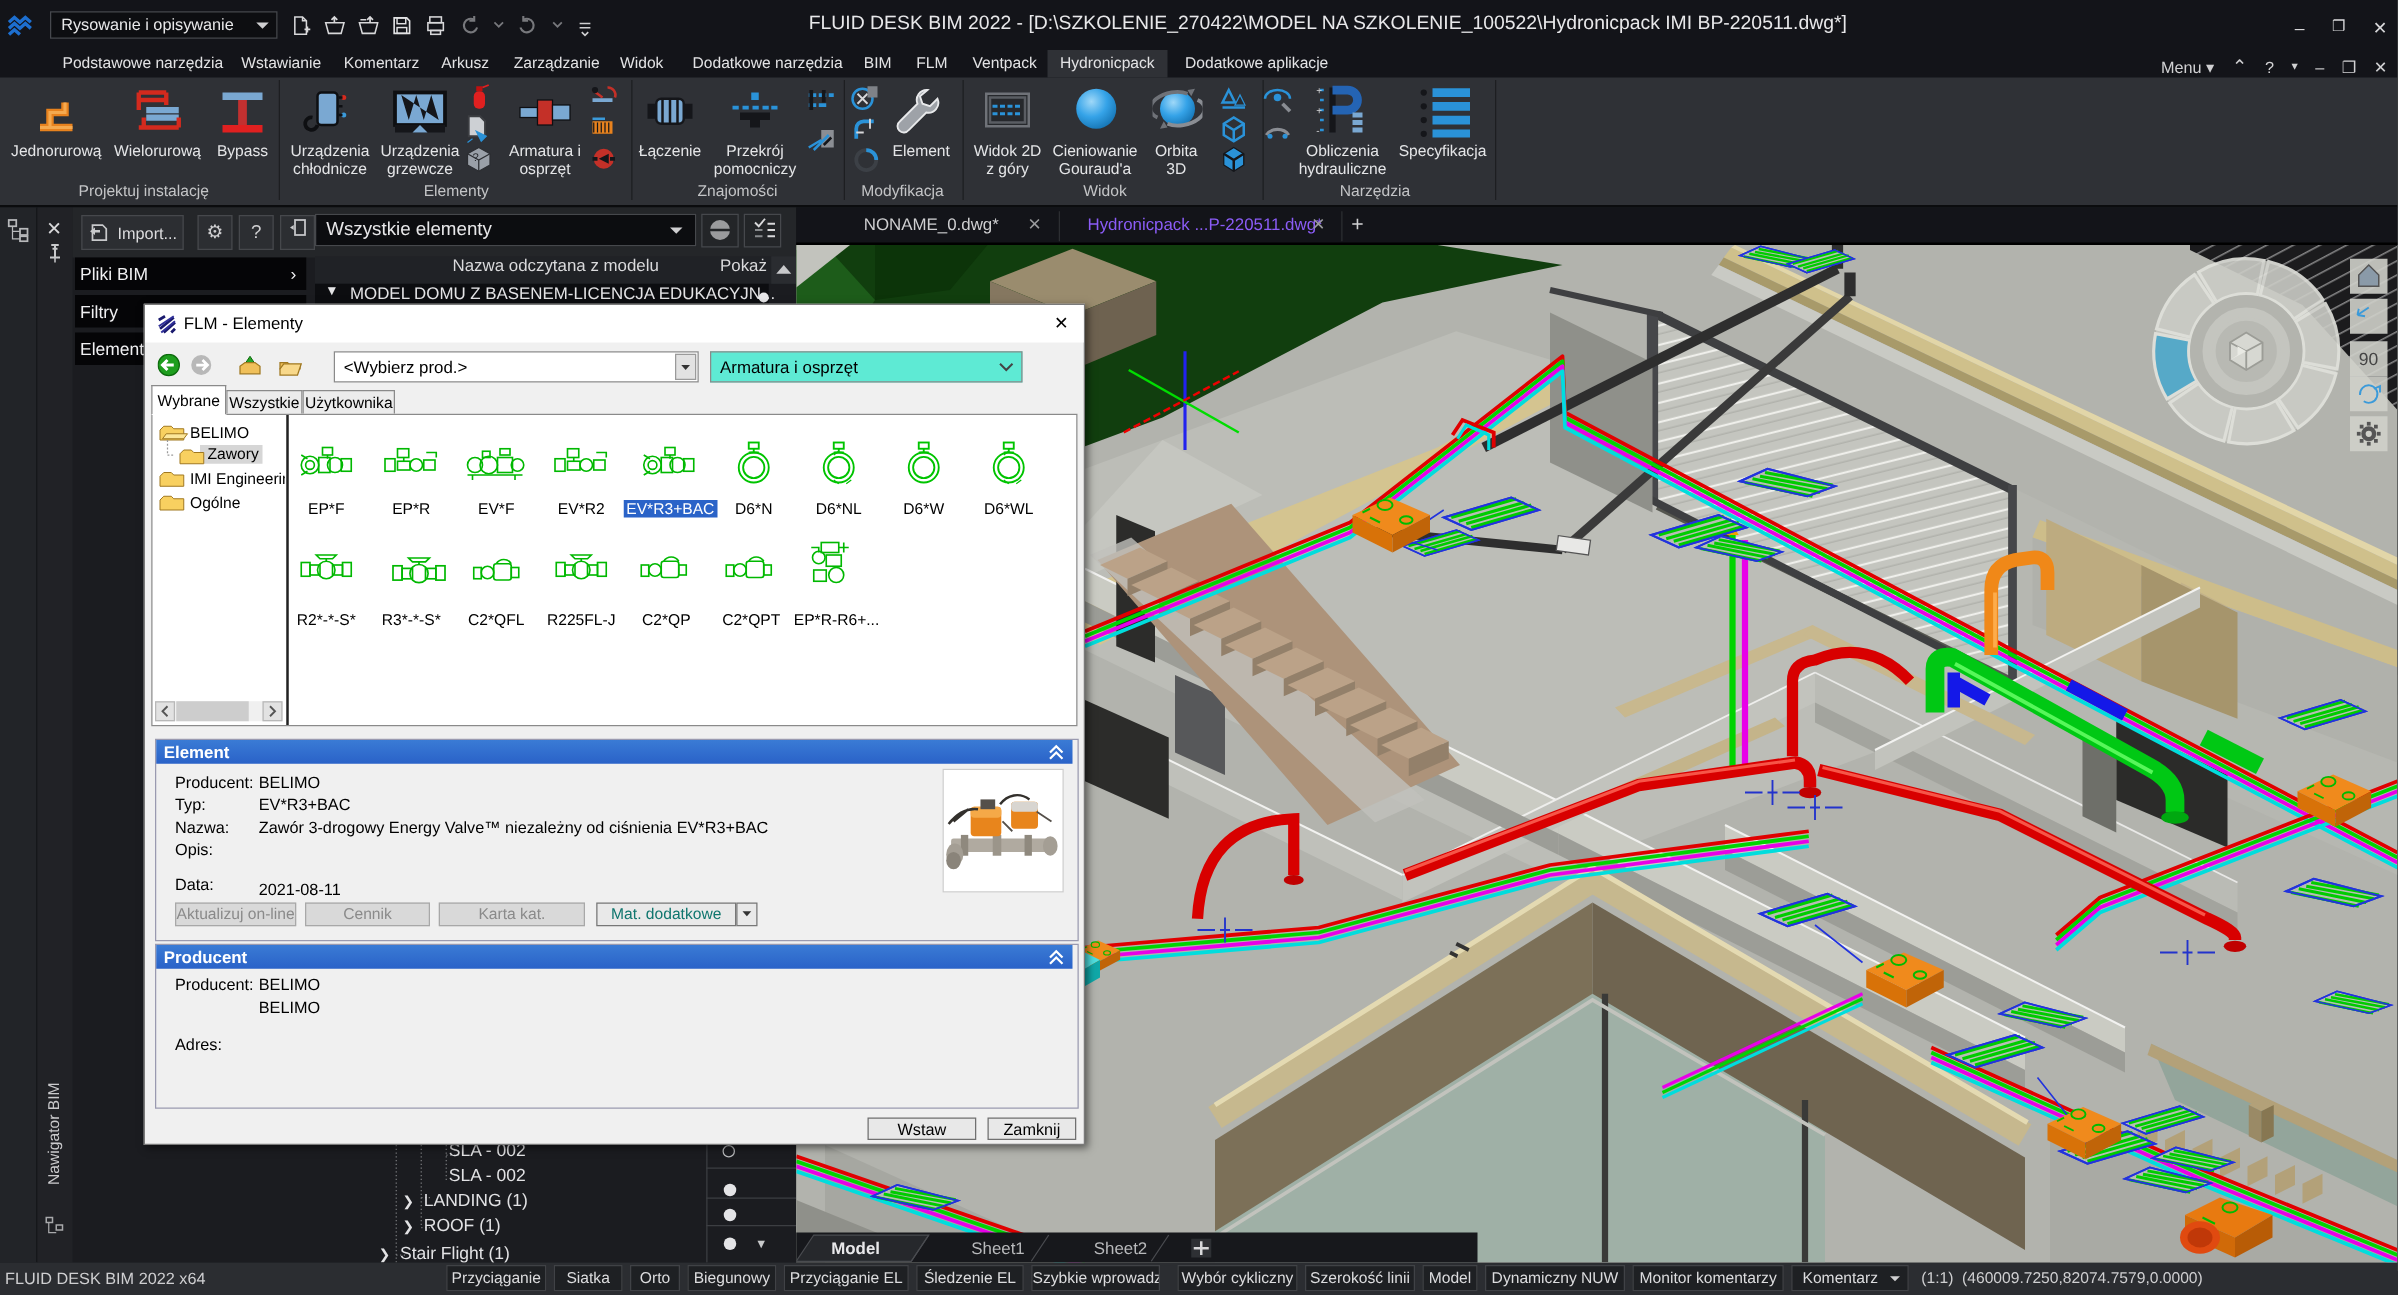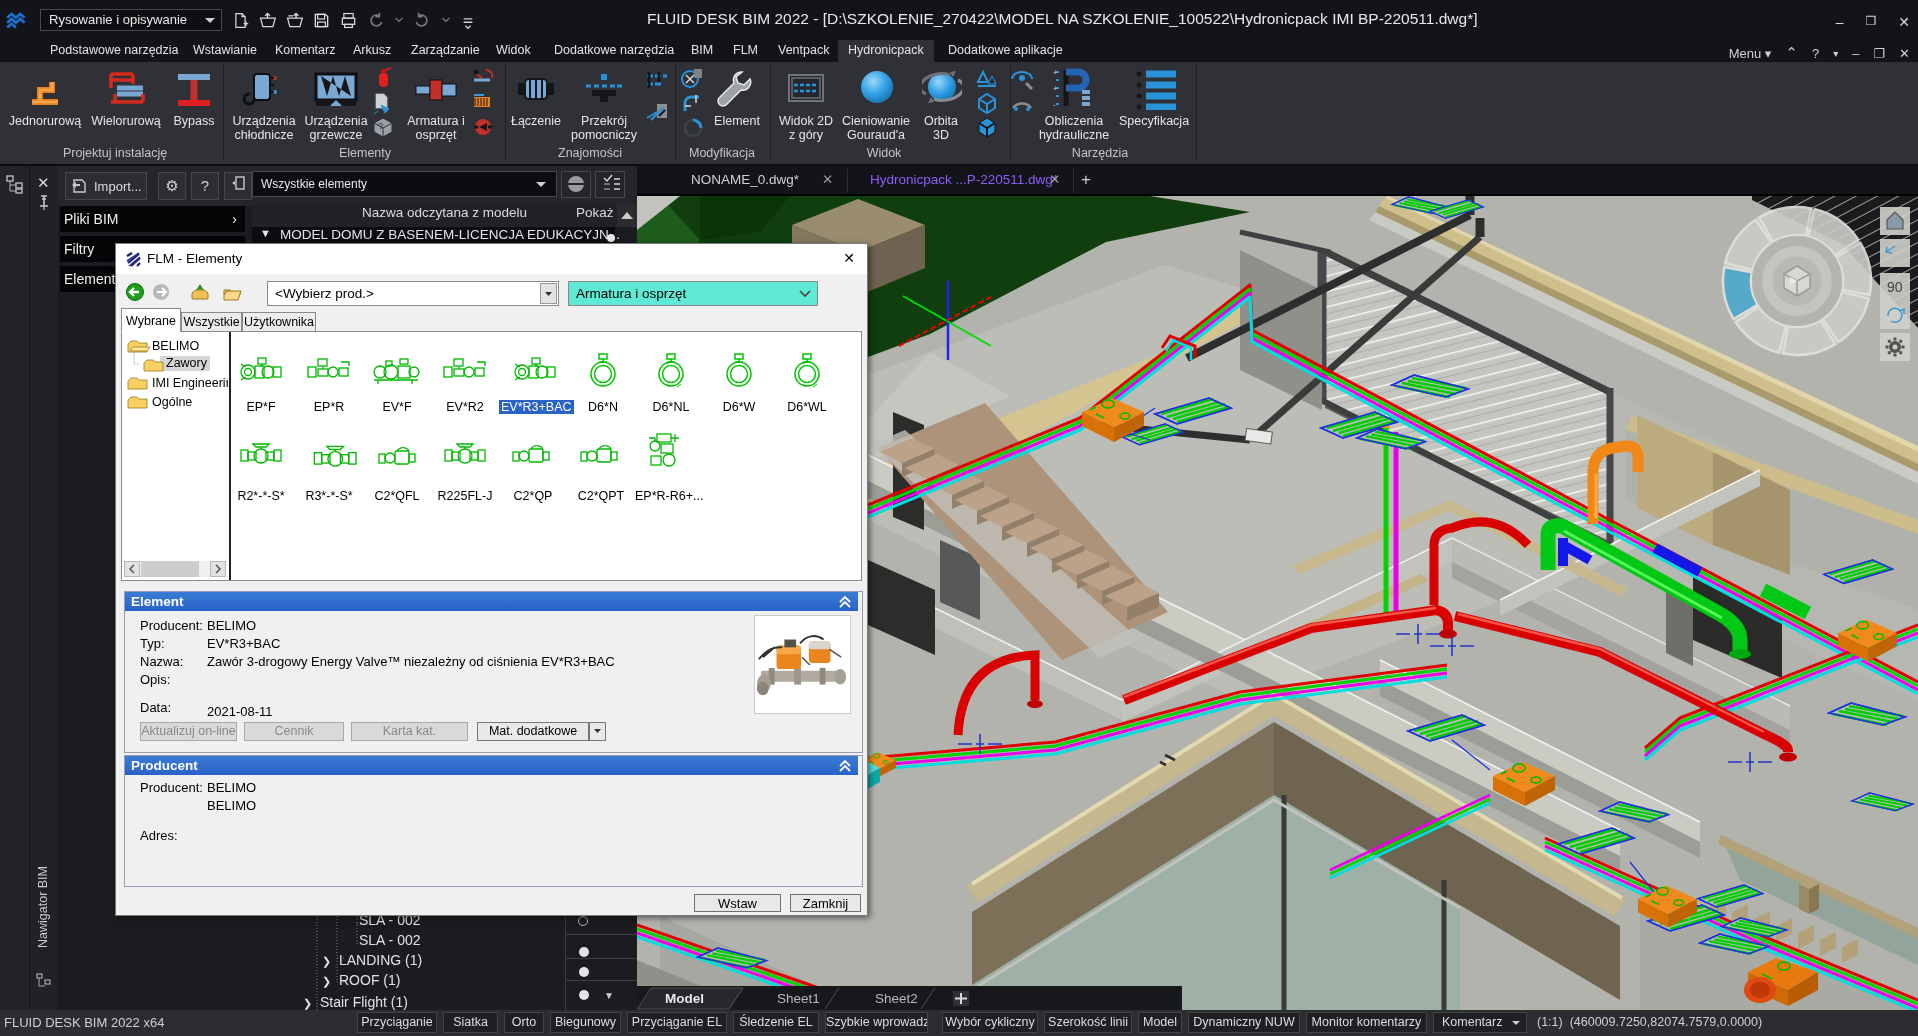--- a/index.html
+++ b/index.html
@@ -27,21 +27,21 @@
 .ricon { position:absolute; }
 
 #rail { position:absolute; left:0; top:166px; width:30px; height:844px; background:#222428; border-right:1px solid #121316; }
 
 #lpanel { position:absolute; left:30px; top:166px; width:607px; height:844px; background:#1b1c20; }
 #lpstrip { position:absolute; left:0; top:0; width:28px; height:844px; background:#212226; }
 #lphead { position:absolute; left:28px; top:0; width:579px; height:40px; background:#242629; }
 .impbtn { position:absolute; left:7px; top:6px; width:82px; height:28px; background:#2c2e32; border:1px solid #46484c; color:#dcdcde; font-size:13px; display:flex; align-items:center; }
 .toolbtn { position:absolute; top:6px; width:28px; height:28px; background:#2c2e32; border:1px solid #46484c; color:#cfcfd1; text-align:center; line-height:26px; font-size:15px; }
 .lrow { position:absolute; left:2px; width:185px; height:26px; background:#050507; color:#f0f0f2; font-size:14px; line-height:26px; padding-left:4px; }
-#combo1 { position:absolute; left:222px; top:5px; width:305px; height:26px; background:#0c0d10; border:1px solid #46484c; color:#e8e8ea; font-size:12px; line-height:24px; padding-left:8px; }
+#combo1 { position:absolute; left:222px; top:5px; width:305px; height:26px; background:#0c0d10; border:1px solid #46484c; color:#e8e8ea; font-size:15px; line-height:24px; padding-left:8px; }
 .cbtn { position:absolute; top:5px; width:30px; height:27px; background:#232528; border:1px solid #46484c; }
 #treehead { position:absolute; left:222px; top:39px; width:385px; height:22px; background:#202226; color:#dadadc; font-size:13.5px; }
 #treerow1 { position:absolute; left:222px; top:61px; width:363px; height:22px; background:#0c0d10; color:#e4e4e6; font-size:13.5px; }
 .botrow { position:absolute; color:#e2e2e4; font-size:14px; white-space:nowrap; }
 #lpanel span { white-space:nowrap; }
 
 #doctabs { position:absolute; left:637px; top:166px; width:1281px; height:30px; background:#131419; border-bottom:2px solid #000;padding-left:28px; }
 .dtab { position:absolute; top:0; height:28px; color:#cfcfd1; font-size:13.5px; line-height:28px; }
 
 #vp { position:absolute; left:637px; top:196px; width:1281px; height:814px; background:#b5b6b0; overflow:hidden; }
@@ -663,21 +663,21 @@
    <rect x="22" y="30" width="25" height="9" rx="3" fill="#f5a948"></rect>
    <rect x="30" y="24" width="12" height="8" fill="#55504a"></rect>
    <rect x="55" y="26" width="22" height="22" rx="3" fill="#e8851c"></rect>
    <rect x="55" y="26" width="22" height="8" rx="3" fill="#d8d5d0"></rect>
    <path d="M4 44 c8-10 16-13 24-12 M46 28 c6-8 16-10 24-4 M20 32 l-12 10" stroke="#33302c" stroke-width="2" fill="none"></path>
    <path d="M76 34 l12 8 M48 42 l8 8" stroke="#55504a" stroke-width="1.5" fill="none"></path>
   </svg>
   <div class="dbtn" style="left:15px;top:130px;width:97px;">Aktualizuj on-line</div>
   <div class="dbtn" style="left:119px;top:130px;width:100px;">Cennik</div>
   <div class="dbtn" style="left:226px;top:130px;width:117px;">Karta kat.</div>
-  <div class="dbtn" style="left:352px;top:130px;width:112px;background:#e9e9e9;border-color:#777;color:#000000;">Mat. dodatkowe</div>
+  <div class="dbtn" style="left:352px;top:130px;width:112px;background:#e9e9e9;border-color:#777;color:#0f766e;">Mat. dodatkowe</div>
   <div class="dbtn" style="left:464px;top:130px;width:17px;background:#e9e9e9;border-color:#777;color:#000;"><svg width="13" height="15" viewBox="0 0 13 15">
             <path d="M3 6 l3.5 4 3.5-4z" fill="#333"></path>
           </svg></div>
  </div>
 
  <div style="position:absolute;left:8px;top:511px;width:739px;height:132px;border:1px solid #9a9ab0;">
   <div class="sechead" style="left:0;top:0;width:733px;">Producent
    <svg style="position:absolute;right:6px;top:3px;" width="14" height="14" viewBox="0 0 14 14">
             <path d="M2 7 l5-5 5 5 M2 12 l5-5 5 5" fill="none" stroke="#fff" stroke-width="1.8"></path>
           </svg>

